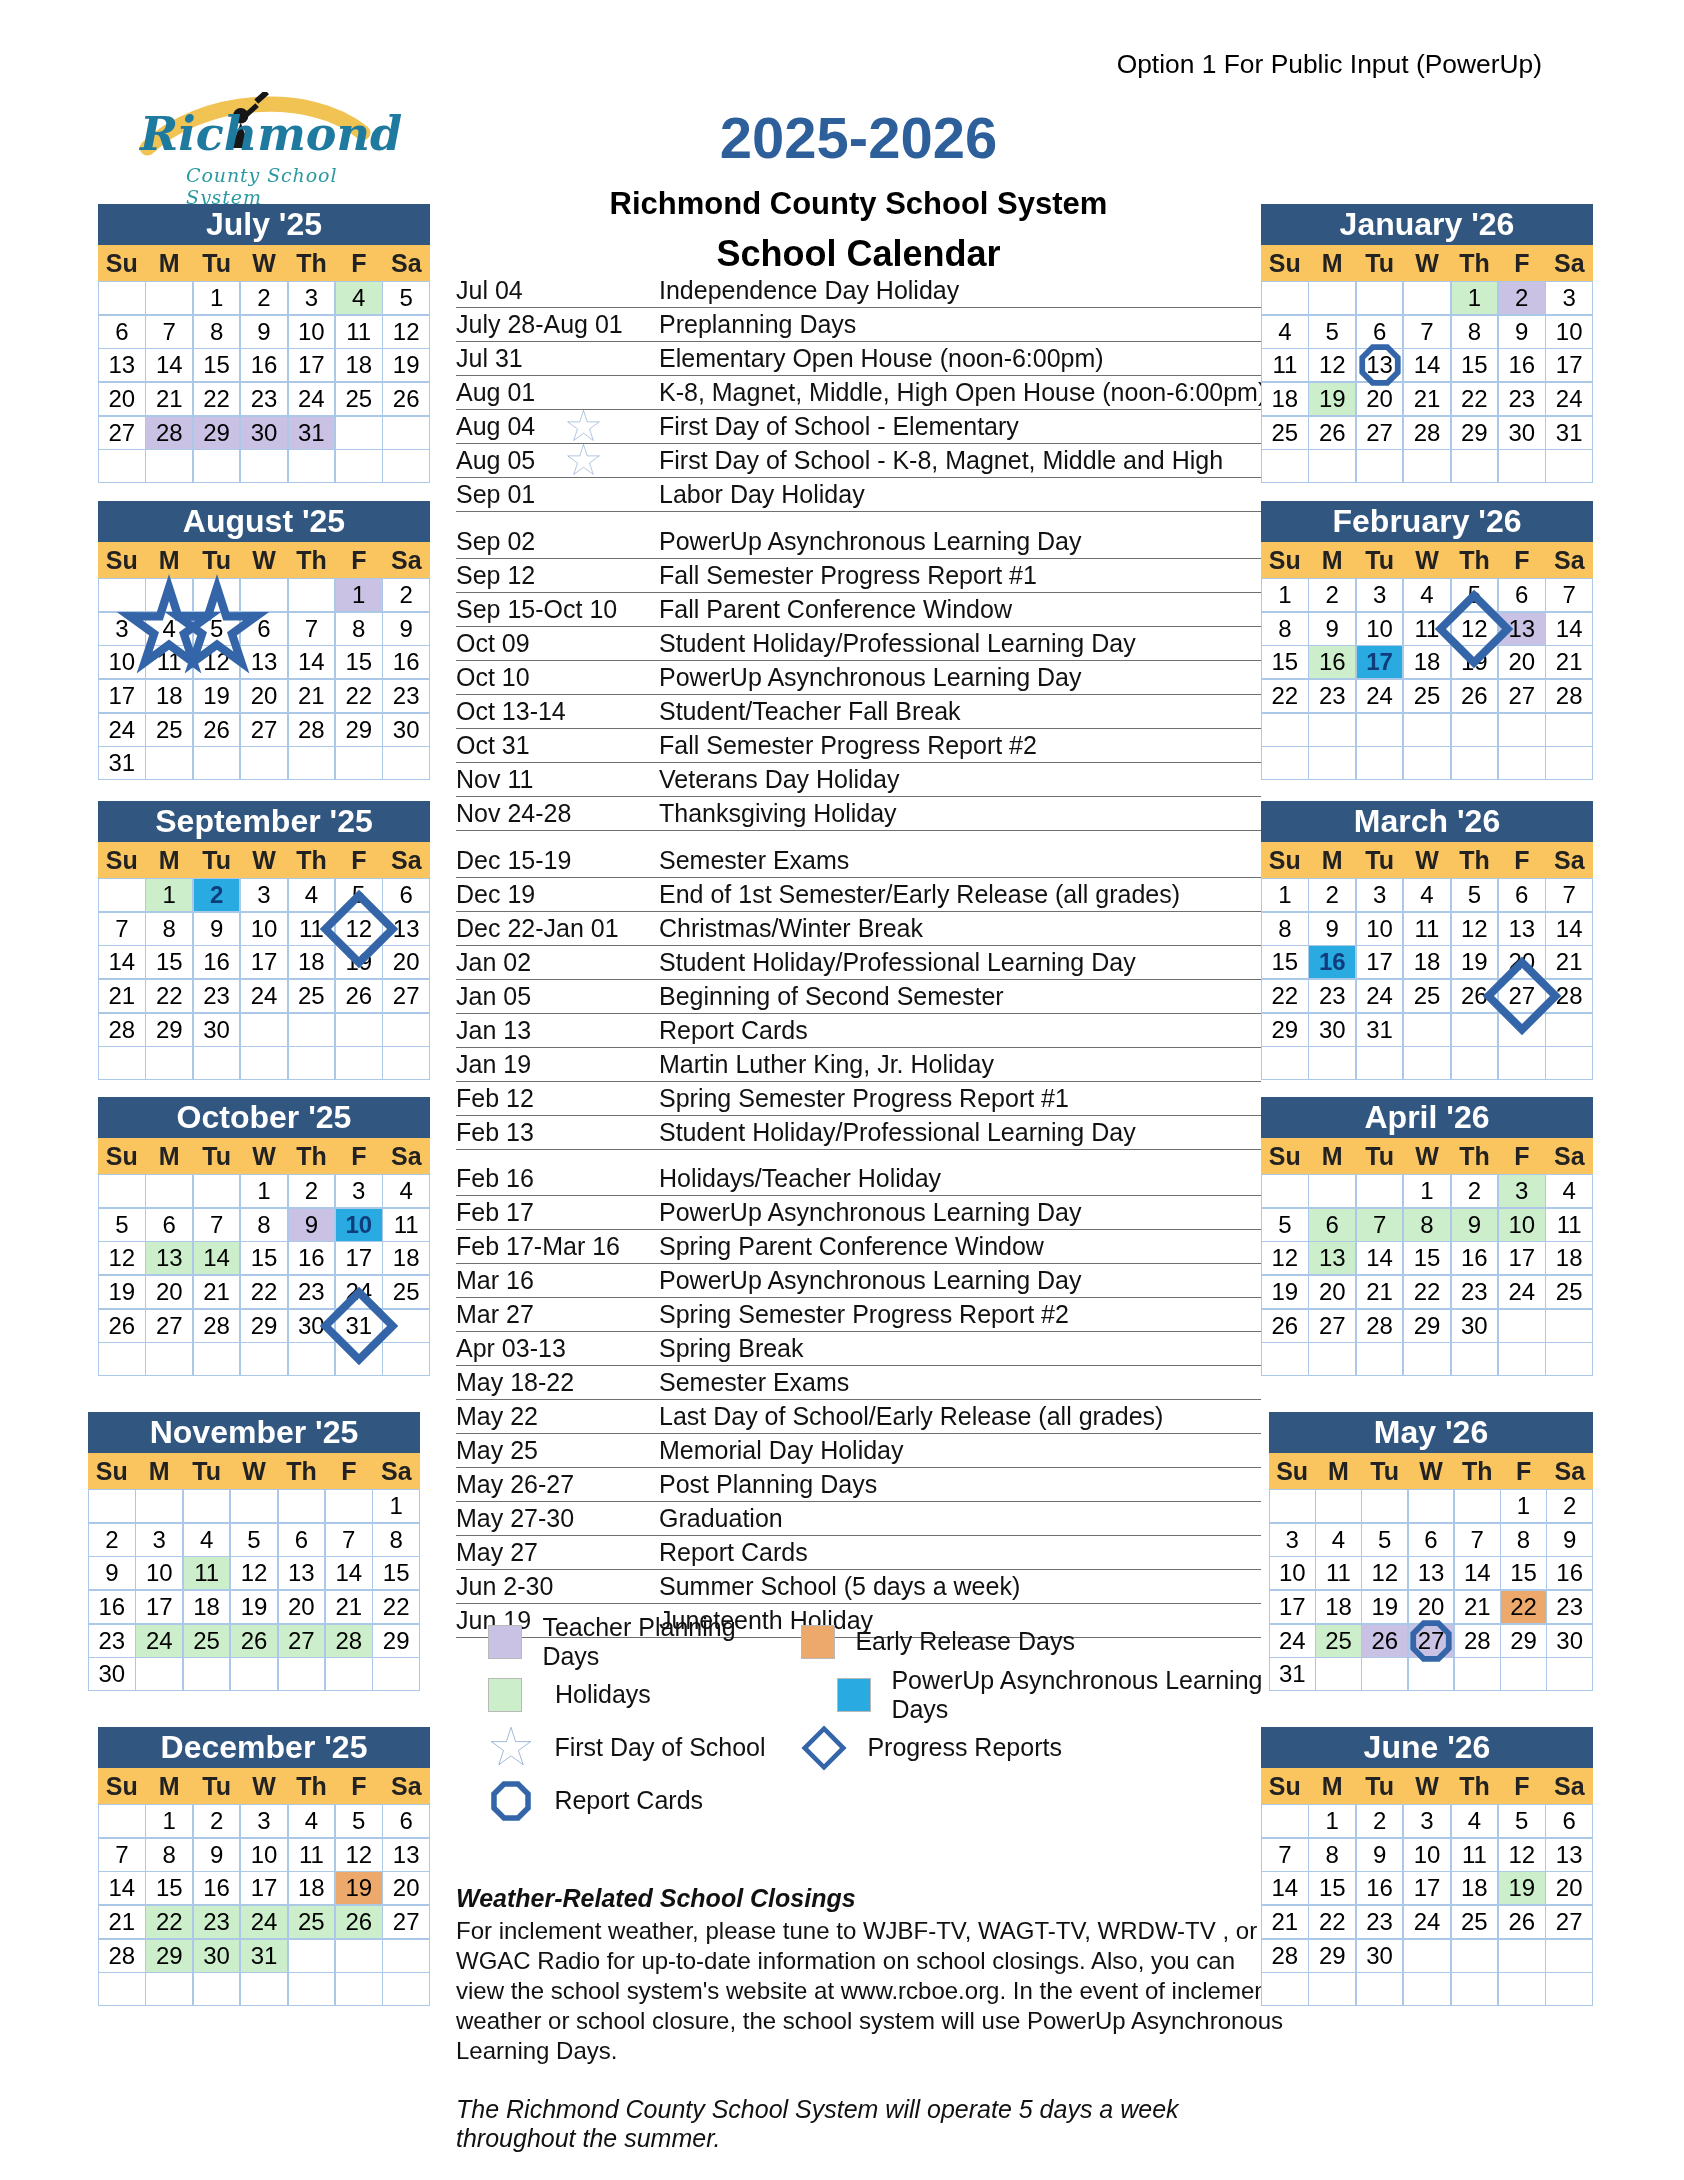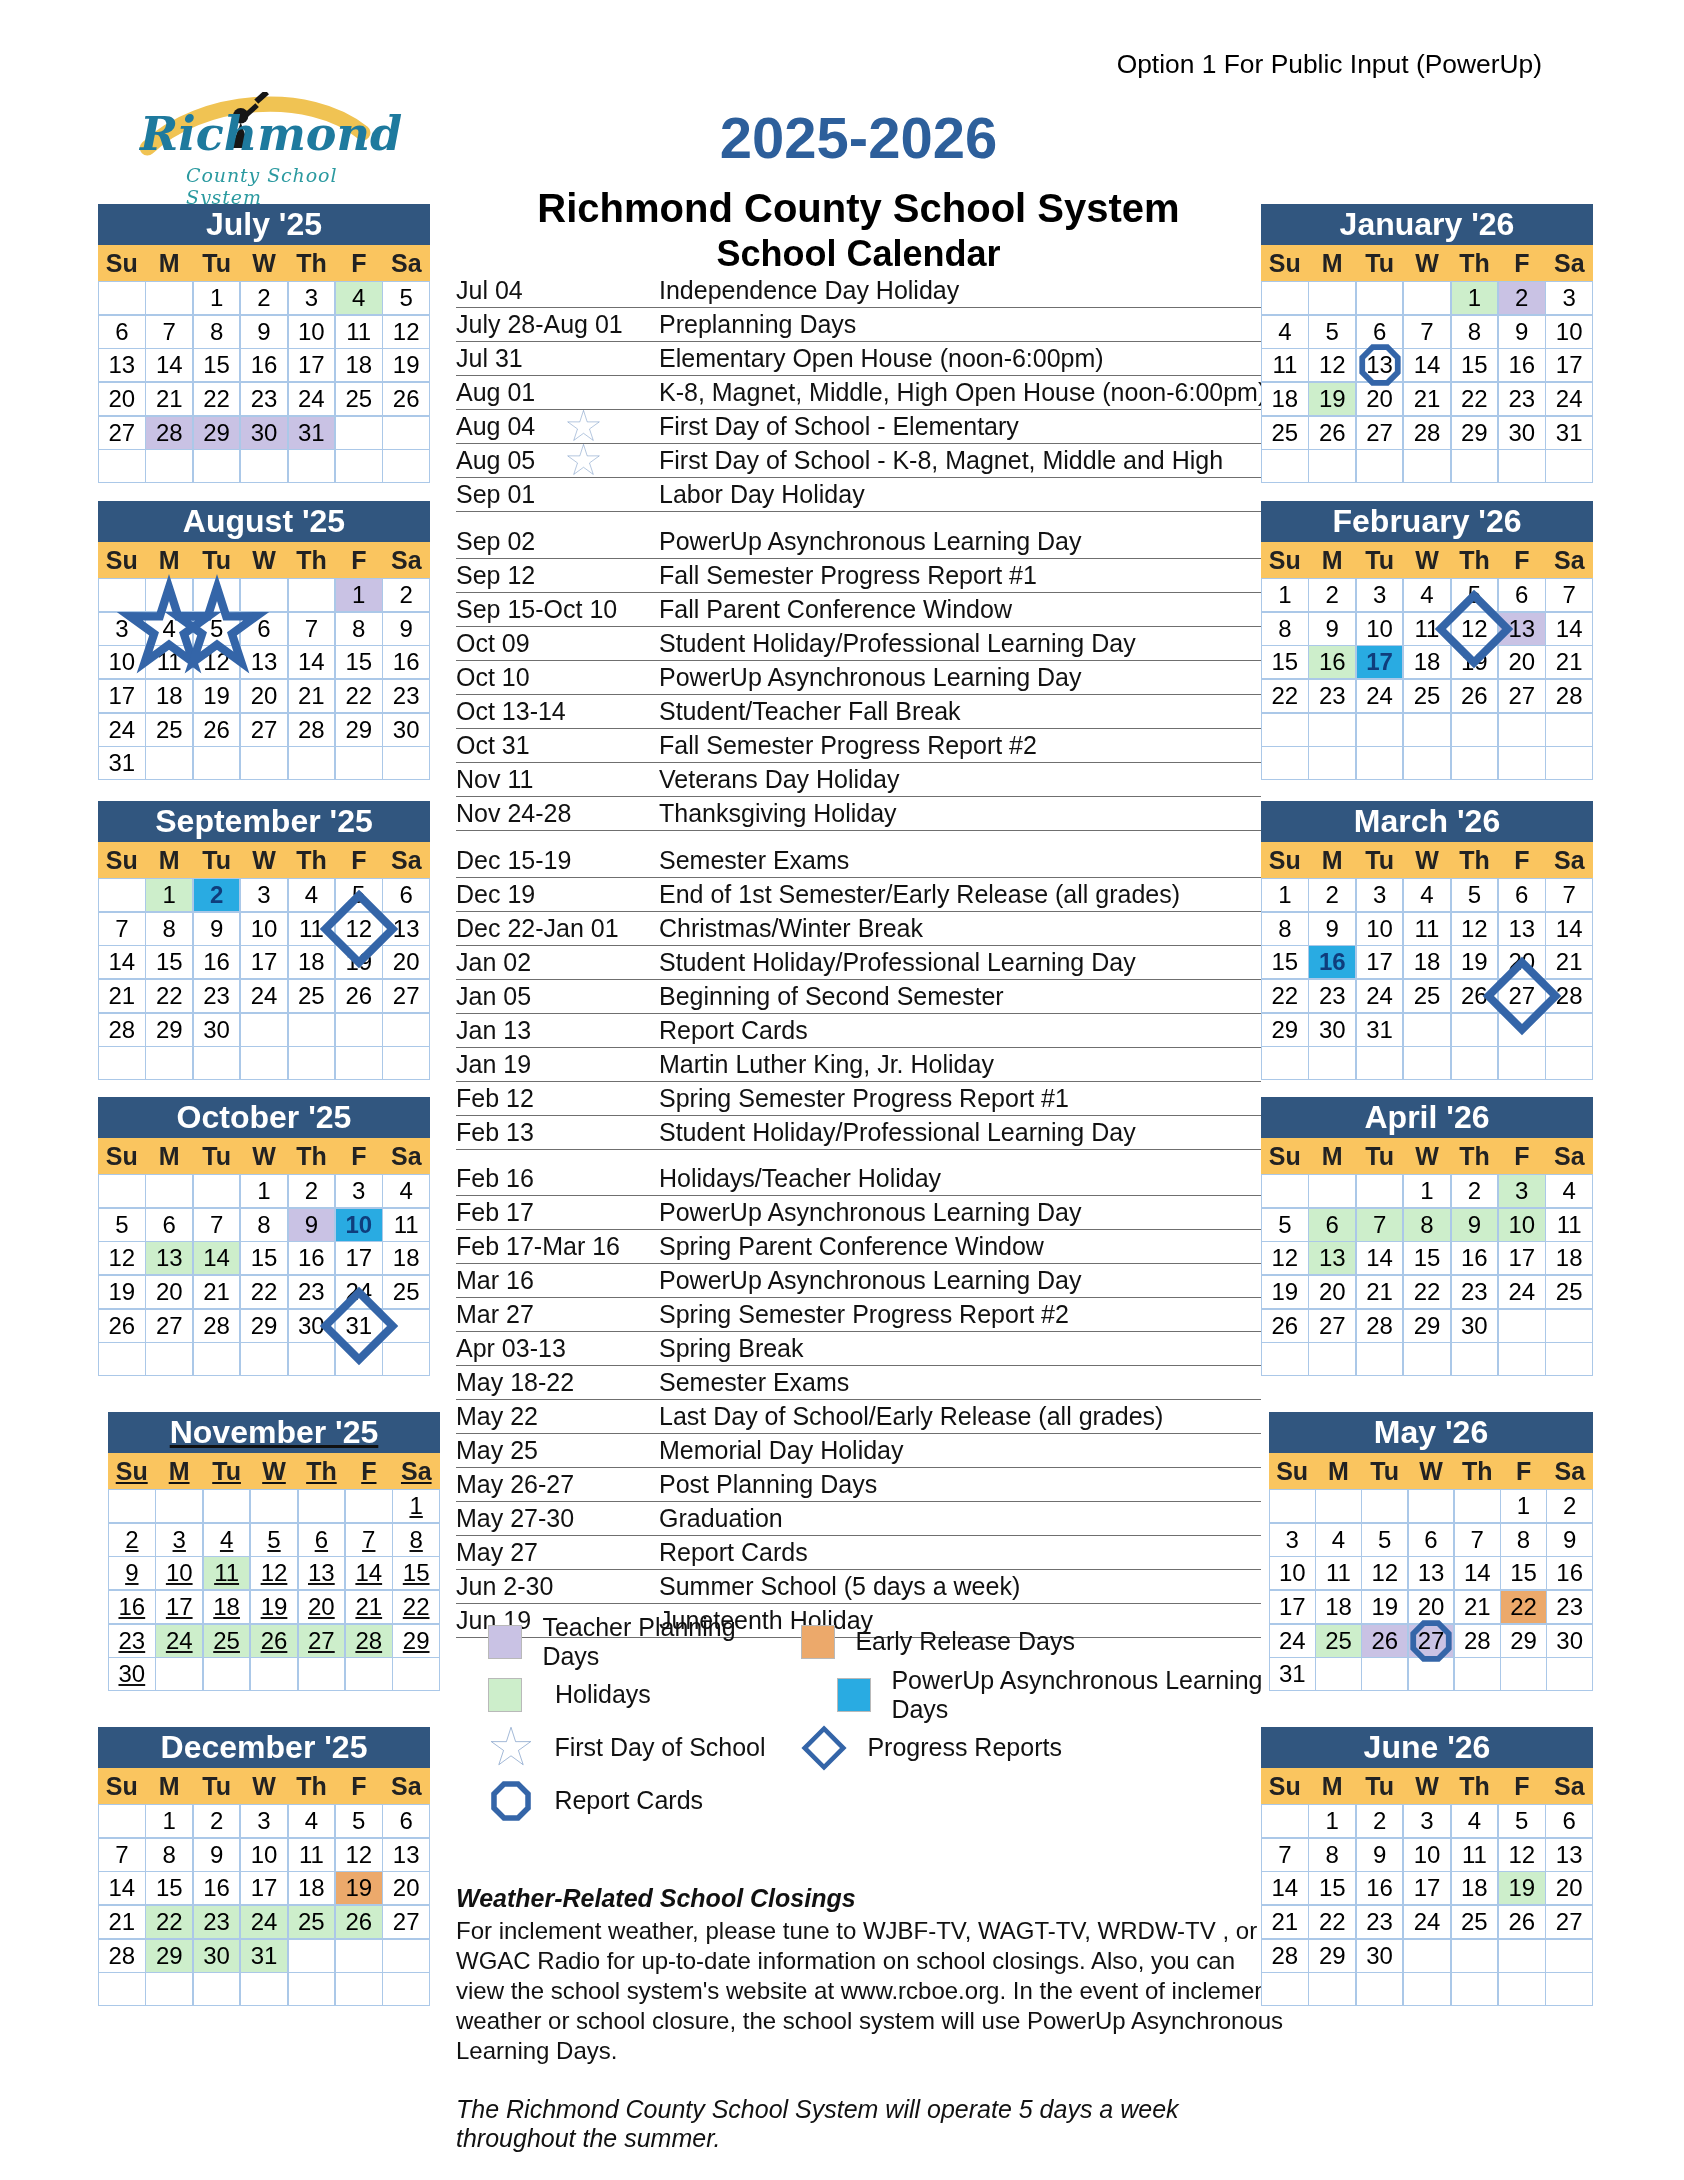--- a/index.html
+++ b/index.html
@@ -4,21 +4,21 @@
 <style>
   html,body{margin:0;padding:0;background:#fff;}
   .page{position:relative;width:1685px;height:2181px;background:#fff;overflow:hidden;
         font-family:"Liberation Sans", sans-serif;color:#111;}
 
   
   .option{position:absolute;top:49px;right:143px;font-size:26.4px;color:#000;}
   .year-title{position:absolute;left:456px;top:104px;width:805px;text-align:center;
               font-size:58px;font-weight:bold;color:var(--c-title);}
   .org-title{position:absolute;left:456px;top:186px;width:805px;text-align:center;
-             font-size:40px;font-weight:bold;color:#000;}
+             font-size:31px;font-weight:bold;color:#000;}
   .doc-title{position:absolute;left:456px;top:233px;width:805px;text-align:center;
              font-size:36px;font-weight:bold;color:#000;}
 
   
   .logo{position:absolute;left:111px;top:92px;width:273px;height:106px;}
   .logo svg{position:absolute;left:0;top:0;}
   .logo-name{position:absolute;left:29px;top:15.3px;font-family:"DejaVu Serif",serif;
              font-style:italic;font-weight:bold;font-size:46px;color:#1e7a9e;}
   .logo-sub{position:absolute;left:75px;top:72px;font-family:"DejaVu Serif",serif;
             font-style:italic;font-size:19px;color:#2b9aa0;letter-spacing:0.9px;}
@@ -866,21 +866,21 @@
           <span class="num"></span>
         </div>
         <div class="cell ">
           <span class="num"></span>
         </div>
         <div class="cell ">
           <span class="num"></span>
         </div>
       </div>
     </div>
-    <div class="month" style="left: 108px; top: 1412px; text-decoration: underline;">
+    <div class="month" style="left: 88px; top: 1412px;">
       <div class="m-title">November '25</div>
       <div class="m-days">
         <div class="dh">Su</div>
         <div class="dh">M</div>
         <div class="dh">Tu</div>
         <div class="dh">W</div>
         <div class="dh">Th</div>
         <div class="dh">F</div>
         <div class="dh">Sa</div>
       </div>

